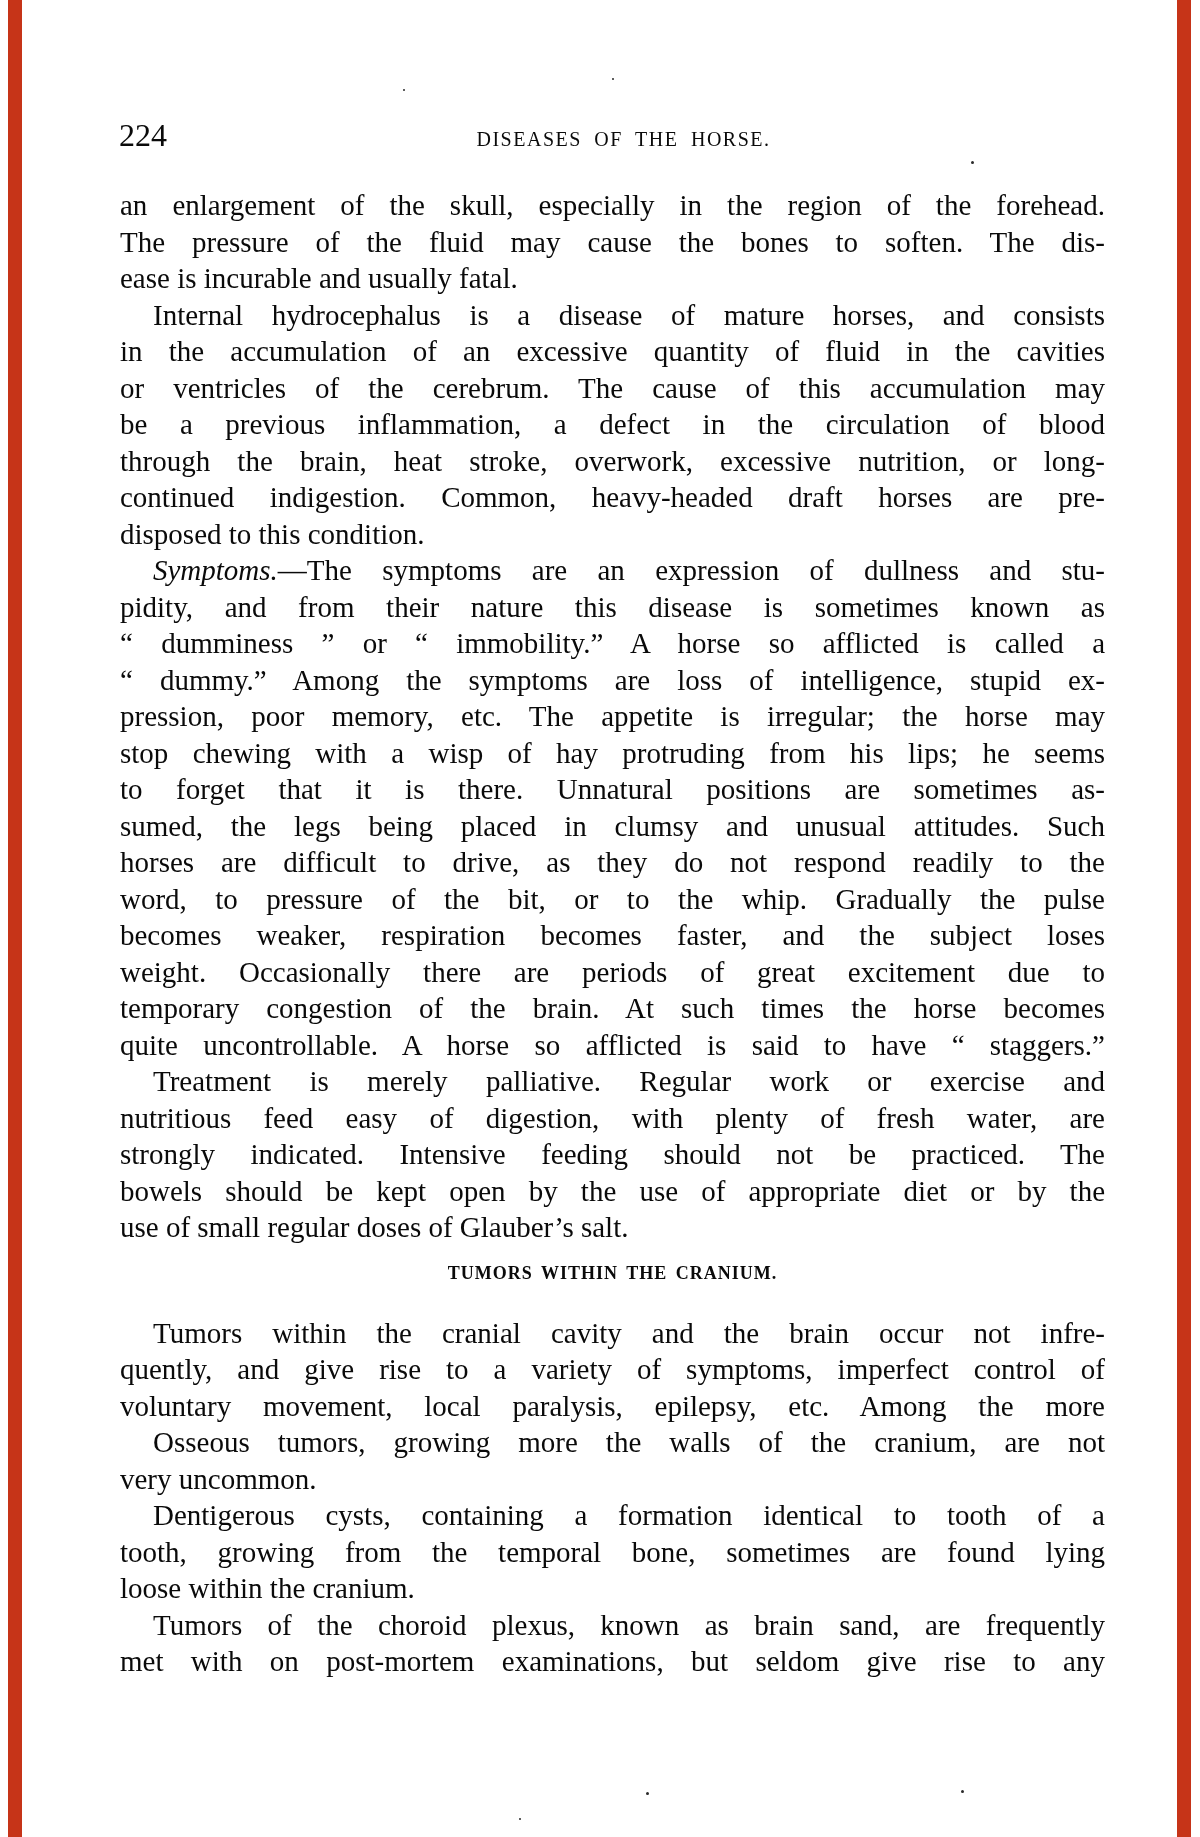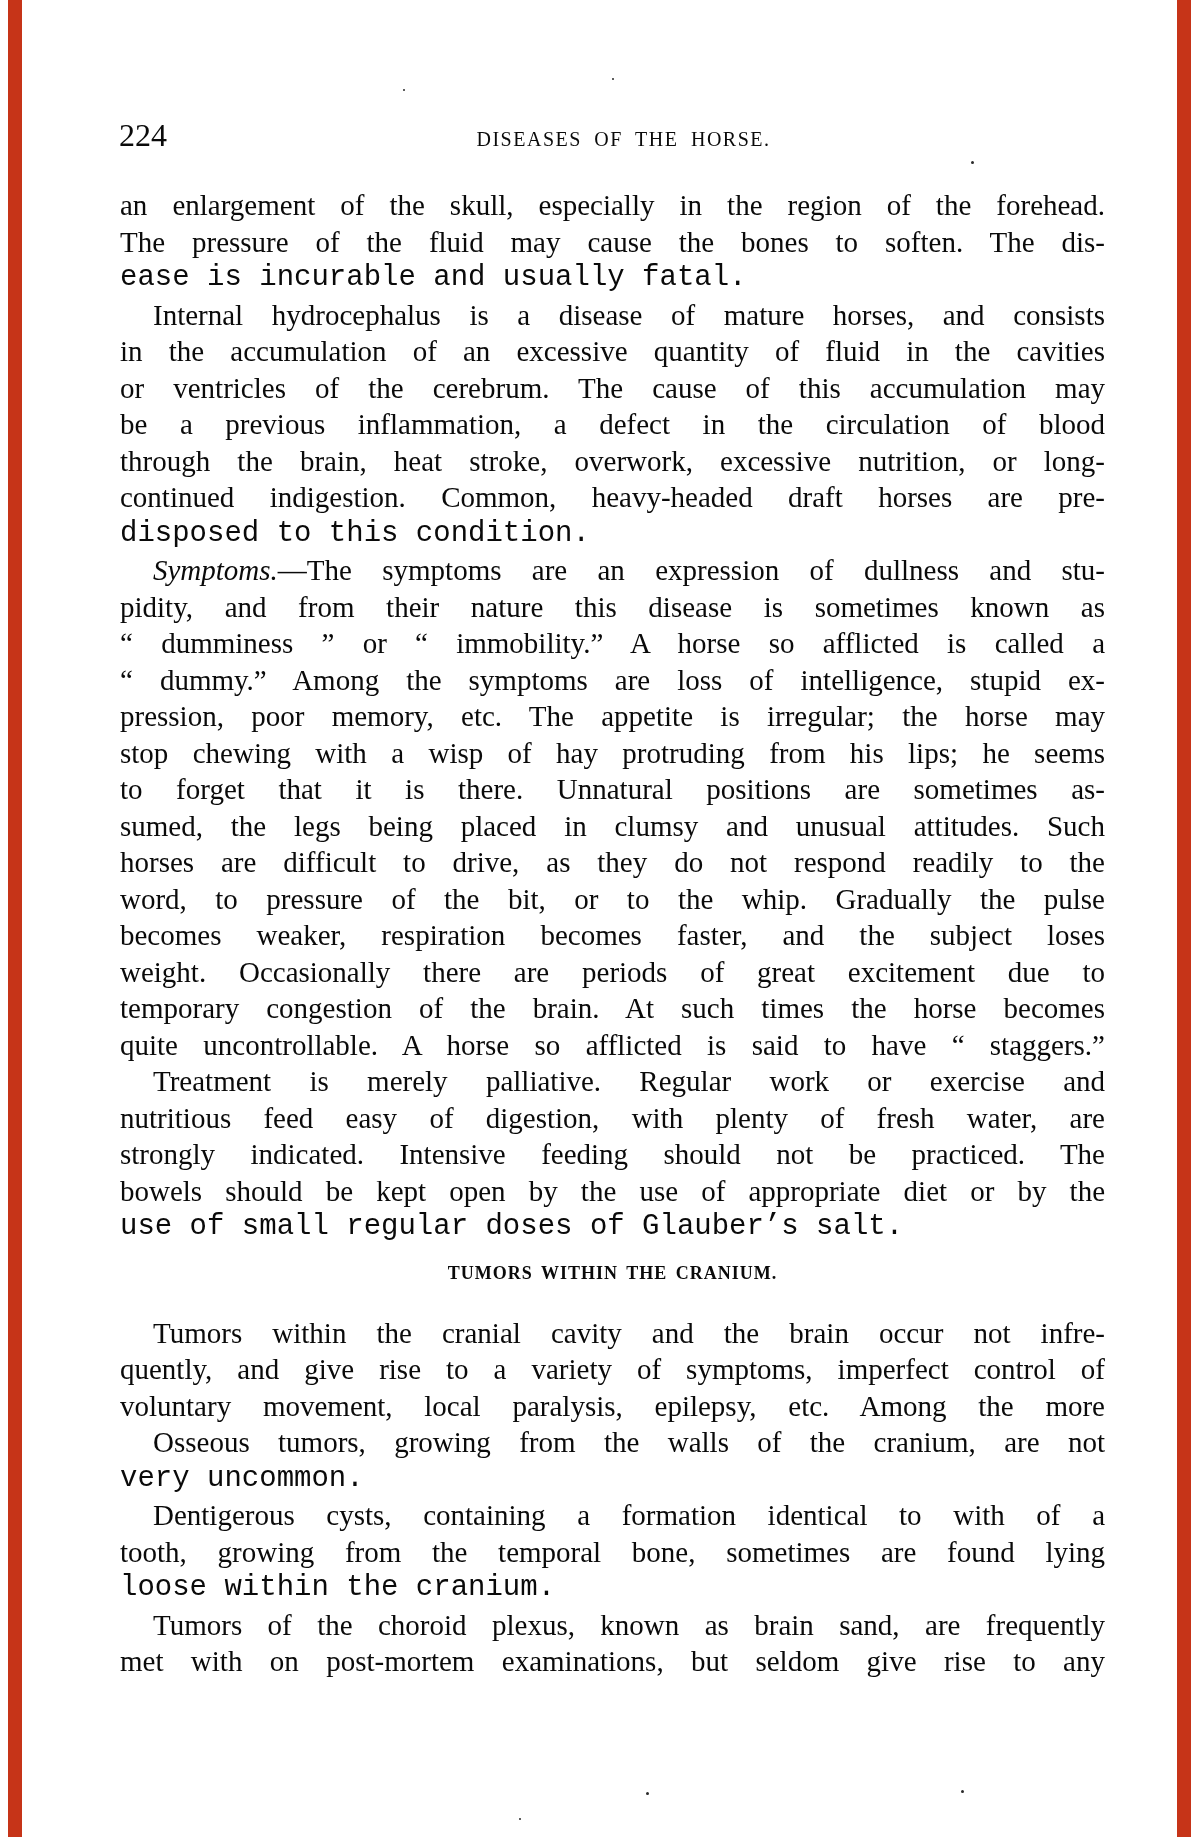--- a/index.html
+++ b/index.html
@@ -25,21 +25,21 @@
     text-align: center; font-size: 20px; line-height: 24px;
     letter-spacing: 1.5px; word-spacing: 6px;
   }
 
   #text-body {
     position: absolute; left: 120px; top: 187px; width: 985px;
     font-size: 29px; line-height: 36.5px;
   }
   .line { height: 36.5px; overflow: visible; white-space: nowrap; }
   .line.just { white-space: normal; text-align: justify; text-align-last: justify; }
-  .line.short { text-align: left; font-family: Liberation Mono, monospace; }
+  .line.short { text-align: left; }
   .line.indent { text-indent: 33px; }
 
   .heading {
     height: 36px; line-height: 36px;
     margin-top: 9px; margin-bottom: 24px;
     text-align: center; font-weight: bold;
     font-size: 18px; letter-spacing: 1px; word-spacing: 3px;
   }
 
   .speck { position: absolute; background: #2a2a2a; border-radius: 50%; }
@@ -81,23 +81,23 @@
       <div class="line just">quite uncontrollable.  A horse so afflicted is said to have “ staggers.”</div>
       <div class="line just indent">Treatment is merely palliative.  Regular work or exercise and</div>
       <div class="line just">nutritious feed easy of digestion, with plenty of fresh water, are</div>
       <div class="line just">strongly indicated.  Intensive feeding should not be practiced.  The</div>
       <div class="line just">bowels should be kept open by the use of appropriate diet or by the</div>
       <div class="line short">use of small regular doses of Glauber’s salt.</div>
       <div class="heading">TUMORS WITHIN THE CRANIUM.</div>
       <div class="line just indent">Tumors within the cranial cavity and the brain occur not infre-</div>
       <div class="line just">quently, and give rise to a variety of symptoms, imperfect control of</div>
       <div class="line just">voluntary movement, local paralysis, epilepsy, etc.  Among the more</div>
-      <div class="line just indent">Osseous tumors, growing from the walls of the cranium, are not</div>
+      <div class="line just indent">Osseous tumors, growing more the walls of the cranium, are not</div>
       <div class="line short">very uncommon.</div>
-      <div class="line just indent">Dentigerous cysts, containing a formation identical to with of a</div>
+      <div class="line just indent">Dentigerous cysts, containing a formation identical to tooth of a</div>
       <div class="line just">tooth, growing from the temporal bone, sometimes are found lying</div>
       <div class="line short">loose within the cranium.</div>
       <div class="line just indent">Tumors of the choroid plexus, known as brain sand, are frequently</div>
       <div class="line just">met with on post-mortem examinations, but seldom give rise to any</div>
     </div>
 <div class="speck" style="left: 612px; top: 78px; height: 2px; width: 2px;"></div>
     <div class="speck" style="left: 403px; top: 89px; height: 2px; width: 2px;"></div>
     <div class="speck" style="left: 971px; top: 161px; height: 3px; width: 3px;"></div>
     <div class="speck" style="left: 646px; top: 1792px; height: 3px; width: 3px;"></div>
     <div class="speck" style="left: 961px; top: 1790px; height: 3px; width: 3px;"></div>

